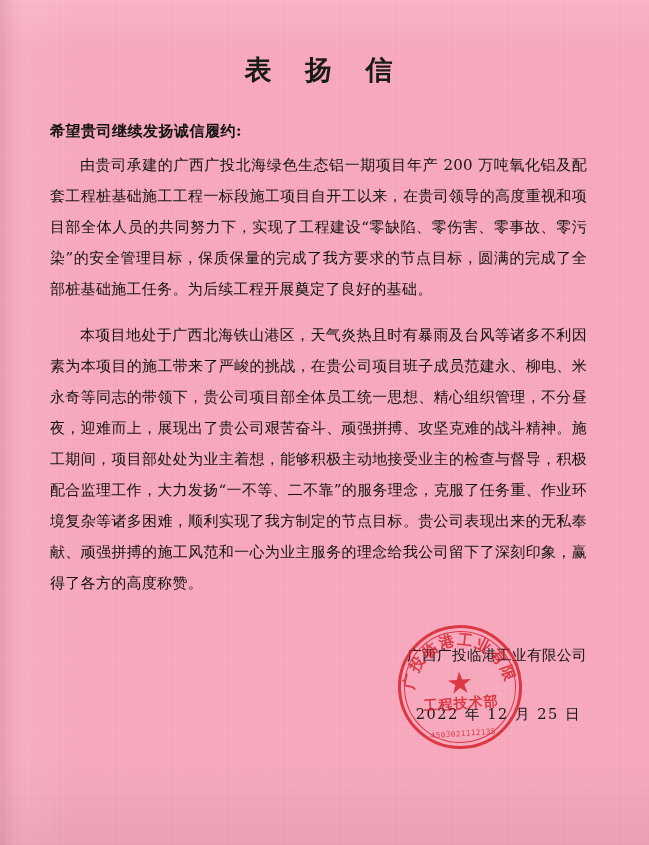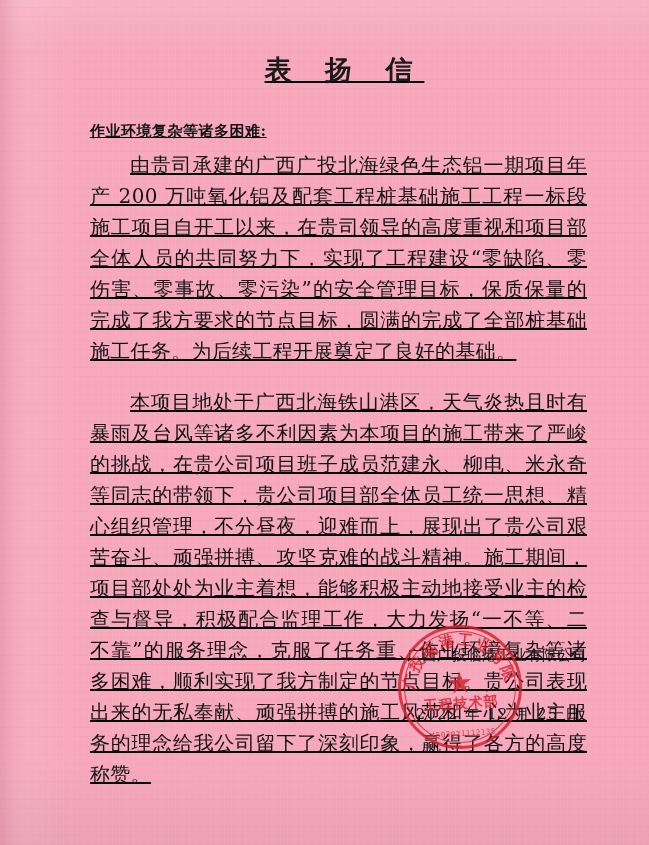--- a/index.html
+++ b/index.html
@@ -39,23 +39,22 @@
     position: absolute;
     left: 0; top: 0; bottom: 0;
     width: 26px;
     background: linear-gradient(90deg, rgba(180,80,110,0.22) 0%, rgba(180,80,110,0.06) 55%, rgba(255,255,255,0) 100%);
     pointer-events: none;
   }
 
   .doc {
     position: relative;
     z-index: 2;
-    padding: 0 62px 0 90px;
+    padding: 0 62px 0 50px;
     box-sizing: border-box;
-    text-decoration: underline;
   }
 
   .doc-title {
     text-align: center;
     font-family: "DejaVu Serif", "Liberation Serif", serif;
     font-weight: bold;
     font-size: 27px;
     letter-spacing: 12px;
     color: #1a1a1a;
     padding-top: 52px;
@@ -66,21 +65,21 @@
     font-family: "DejaVu Serif", "Liberation Serif", serif;
     font-weight: bold;
     font-size: 15px;
     color: #141414;
     margin-top: 34px;
     letter-spacing: 0.5px;
   }
 
   .para {
     font-family: "DejaVu Serif", "Liberation Serif", serif;
-    font-size: 20px;
+    font-size: 15px;
     line-height: 31px;
     color: #141414;
     text-align: justify;
     text-justify: inter-ideograph;
     text-indent: 2em;
     margin-top: 9px;
     letter-spacing: 0.3px;
   }
 
   .signature-block {
@@ -179,21 +178,21 @@
 </style>
 </head>
 <body>
 
 <div id="page">
 
   <div class="doc">
 
     <div class="doc-title">表 扬 信</div>
 
-    <div class="salutation">作业环境复杂等诸多困难:</div>
+    <div class="salutation">希望贵司继续发扬诚信履约:</div>
 
     <p class="para">由贵司承建的广西广投北海绿色生态铝一期项目年产 200 万吨氧化铝及配套工程桩基础施工工程一标段施工项目自开工以来，在贵司领导的高度重视和项目部全体人员的共同努力下，实现了工程建设“零缺陷、零伤害、零事故、零污染”的安全管理目标，保质保量的完成了我方要求的节点目标，圆满的完成了全部桩基础施工任务。为后续工程开展奠定了良好的基础。</p>
 
     <p class="para">本项目地处于广西北海铁山港区，天气炎热且时有暴雨及台风等诸多不利因素为本项目的施工带来了严峻的挑战，在贵公司项目班子成员范建永、柳电、米永奇等同志的带领下，贵公司项目部全体员工统一思想、精心组织管理，不分昼夜，迎难而上，展现出了贵公司艰苦奋斗、顽强拼搏、攻坚克难的战斗精神。施工期间，项目部处处为业主着想，能够积极主动地接受业主的检查与督导，积极配合监理工作，大力发扬“一不等、二不靠”的服务理念，克服了任务重、作业环境复杂等诸多困难，顺利实现了我方制定的节点目标。贵公司表现出来的无私奉献、顽强拼搏的施工风范和一心为业主服务的理念给我公司留下了深刻印象，赢得了各方的高度称赞。</p>
 
 
   </div>
 
   <div class="signature-block">
     <div class="sign-line">广西广投临港工业有限公司</div>

